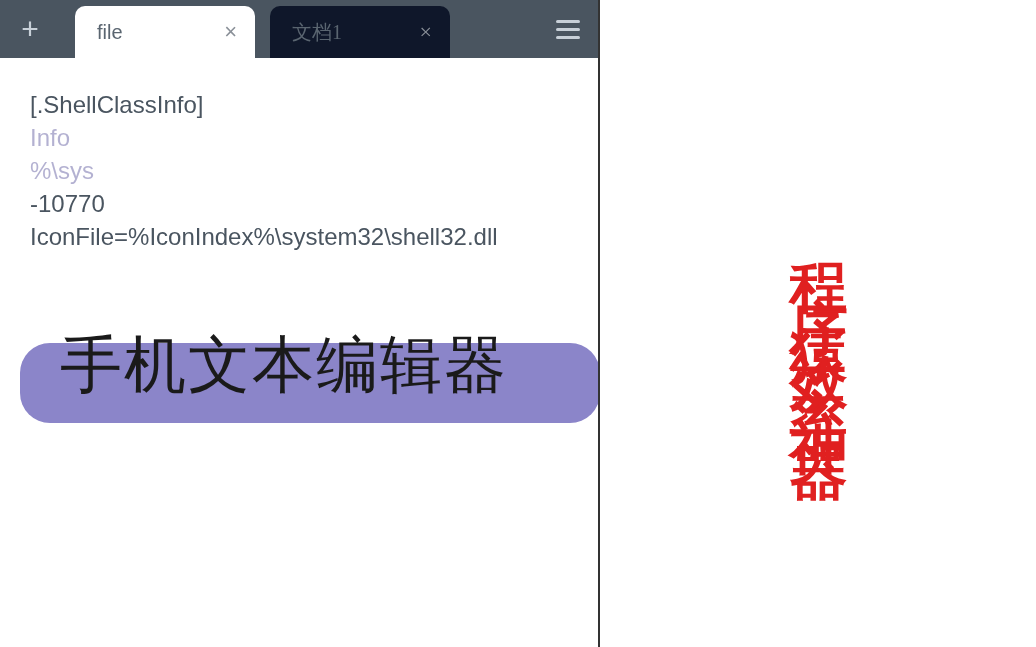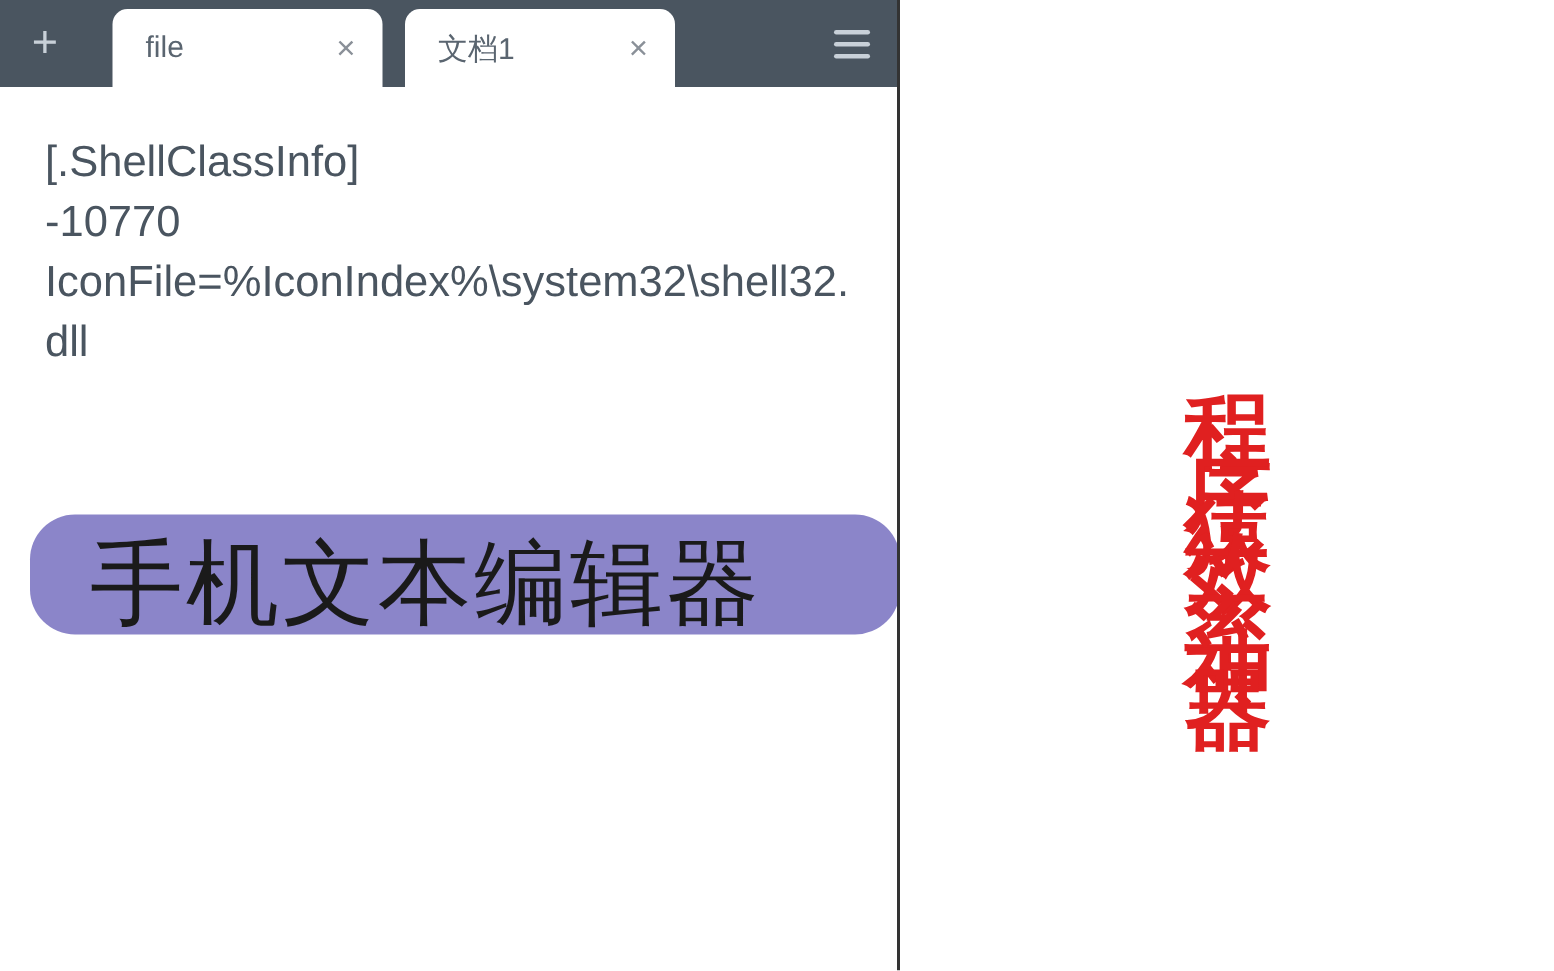--- a/index.html
+++ b/index.html
@@ -49,24 +49,25 @@
       min-width: 180px;
       margin-left: 15px;
     }
     .tab-active {
       background: #ffffff;
       border-radius: 10px 10px 0 0;
       margin-top: 6px;
       height: 52px;
     }
     .tab-inactive {
-      background: #ffffff;
+      background: #0f172a;
       border-radius: 10px 10px 0 0;
       margin-top: 6px;
       height: 52px;
+      font-family: Liberation Serif, serif;
     }
     .tab-label {
       color: #5a6570;
       font-size: 20px;
       flex: 1;
     }
     .tab-close {
       color: #8a9098;
       font-size: 22px;
       margin-left: 15px;
@@ -89,39 +90,39 @@
     }
     .editor {
       flex: 1;
       background: #ffffff;
       padding: 30px 30px 10px 30px;
       position: relative;
       overflow: hidden;
     }
     .editor-text {
       font-family: Arial, sans-serif;
-      font-size: 29px;
+      font-size: 24px;
       line-height: 1.38;
       color: #4a5560;
       white-space: pre-wrap;
       word-break: break-all;
     }
     .highlight-band {
       position: absolute;
       background: #8b85c9;
       border-radius: 30px;
       z-index: 1;
       left: 20px;
       top: 285px;
       width: 580px;
       height: 80px;
     }
     .overlay-title {
       position: absolute;
-      top: 289px;
+      top: 265px;
       left: 60px;
       font-size: 62px;
       color: #1a1a1a;
       font-family: "SimSun", "宋体", serif;
       z-index: 5;
       font-weight: normal;
       letter-spacing: 2px;
     }
     .right-panel {
       flex: 1;
@@ -169,20 +170,22 @@
       <div class="menu-line"></div>
       <div class="menu-line"></div>
       <div class="menu-line"></div>
     </div>
   </div>
 
   <div class="editor">
     <div class="highlight-band"></div>
     <div class="editor-content">
       <div class="editor-text">[.ShellClassInfo]</div>
+      <div class="editor-text highlighted-line">Info</div>
+      <div class="editor-text highlighted-line">%\sys</div>
       <div class="editor-text">-10770</div>
       <div class="editor-text">IconFile=%IconIndex%\system32\shell32.dll</div>
     </div>
     <div class="overlay-title">手机文本编辑器</div>
   </div>
 </div>
 
 <div class="right-panel">
   <div class="vertical-text">程序猿效率神器</div>
 </div>

